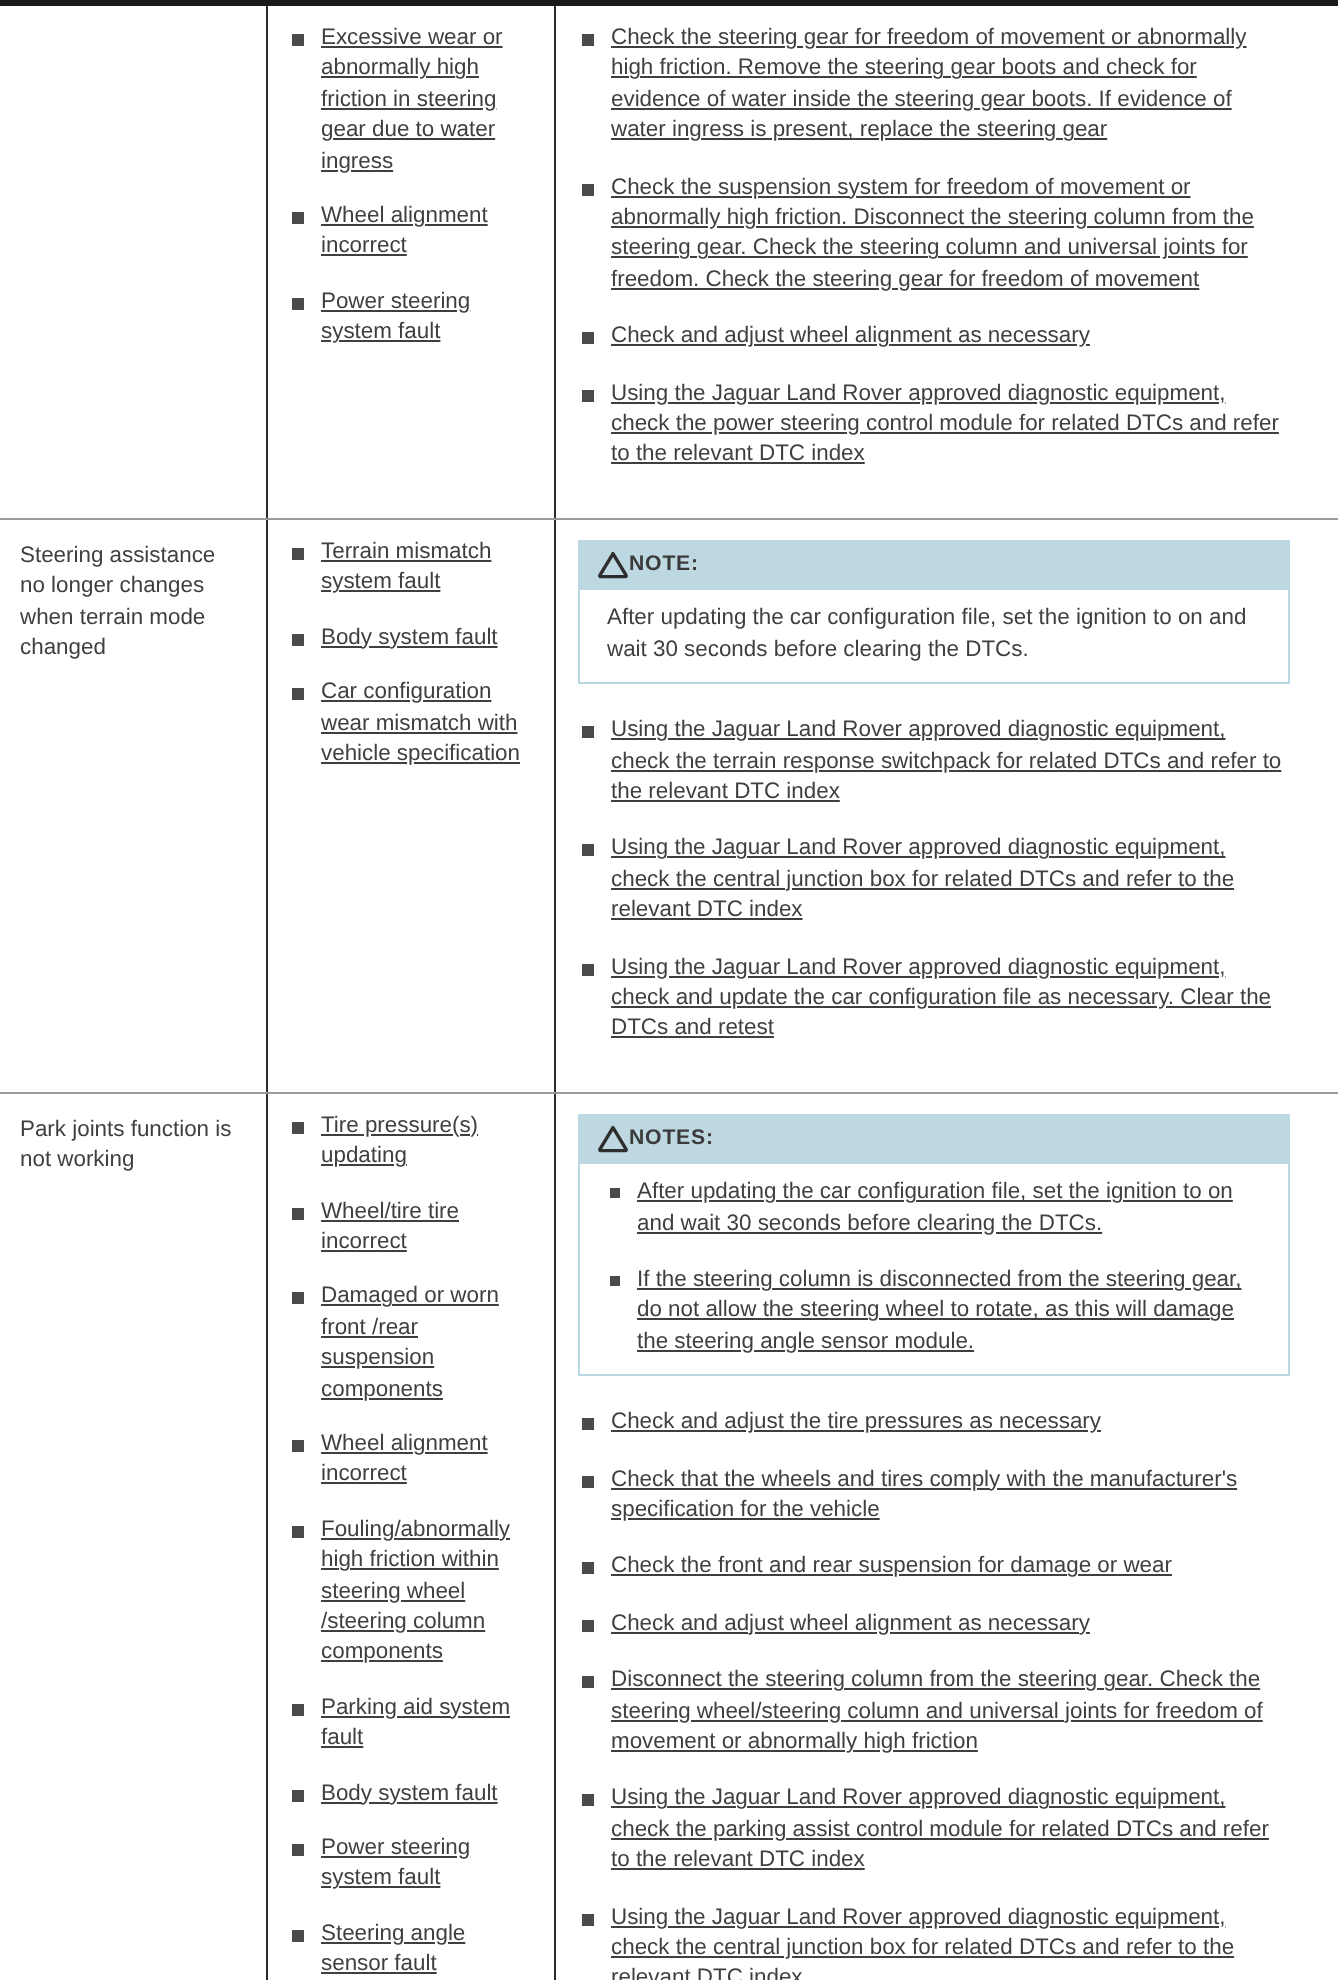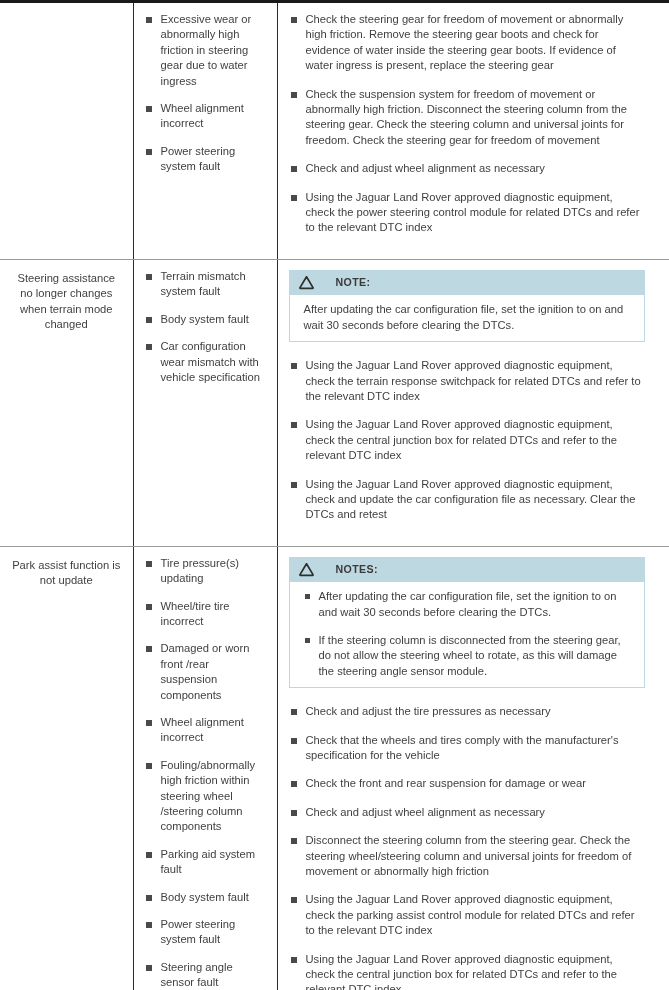--- a/index.html
+++ b/index.html
@@ -39,28 +39,28 @@
   .doc-table td.col-action {
     border-right: none;
     padding-left: 11px;
     padding-right: 24px;
   }
   .doc-table tr:last-child td { border-bottom: none; }
 
   .symptom-text {
     display: block;
     padding-top: 2px;
-    text-align: center;
   }
 
   
   ul.bullets {
     list-style: none;
     margin: 0;
     padding: 0;
+    text-decoration: underline;
   }
   ul.bullets > li {
     position: relative;
     padding-left: 17px;
     margin-bottom: 11px;
   }
   ul.bullets > li:last-child { margin-bottom: 0; }
   ul.bullets > li::before {
     content: "";
     position: absolute;
@@ -78,21 +78,21 @@
   .note-box {
     border: 1px solid #bcd9e3;
     background: #ffffff;
     margin: 1px 0 16px 0;
   }
   .note-head {
     background: #bdd8e0;
     padding: 4px 8px 5px 8px;
     display: flex;
     align-items: center;
-    gap: 21px;
+    gap: 0;
   }
   .note-icon {
     display: inline-block;
     width: 17px;
     height: 15px;
     flex: 0 0 auto;
     line-height: 0;
   }
   .note-title {
     font-size: 10.6px;
@@ -180,21 +180,21 @@
         <ul class="bullets">
           <li><span>Using the Jaguar Land Rover approved diagnostic equipment, check the terrain response switchpack for related DTCs and refer to the relevant DTC index</span></li>
           <li><span>Using the Jaguar Land Rover approved diagnostic equipment, check the central junction box for related DTCs and refer to the relevant DTC index</span></li>
           <li><span>Using the Jaguar Land Rover approved diagnostic equipment, check and update the car configuration file as necessary. Clear the DTCs and retest</span></li>
         </ul>
       </td>
     </tr>
 
     <tr>
       <td class="col-symptom">
-        <span class="symptom-text">Park assist function is not update</span>
+        <span class="symptom-text">Park joints function is not working</span>
       </td>
       <td class="col-cause">
         <ul class="bullets">
           <li><span>Tire pressure(s) updating</span></li>
           <li><span>Wheel/tire tire incorrect</span></li>
           <li><span>Damaged or worn front /rear suspension components</span></li>
           <li><span>Wheel alignment incorrect</span></li>
           <li><span>Fouling/abnormally high friction within steering wheel /steering column components</span></li>
           <li><span>Parking aid system fault</span></li>
           <li><span>Body system fault</span></li>

